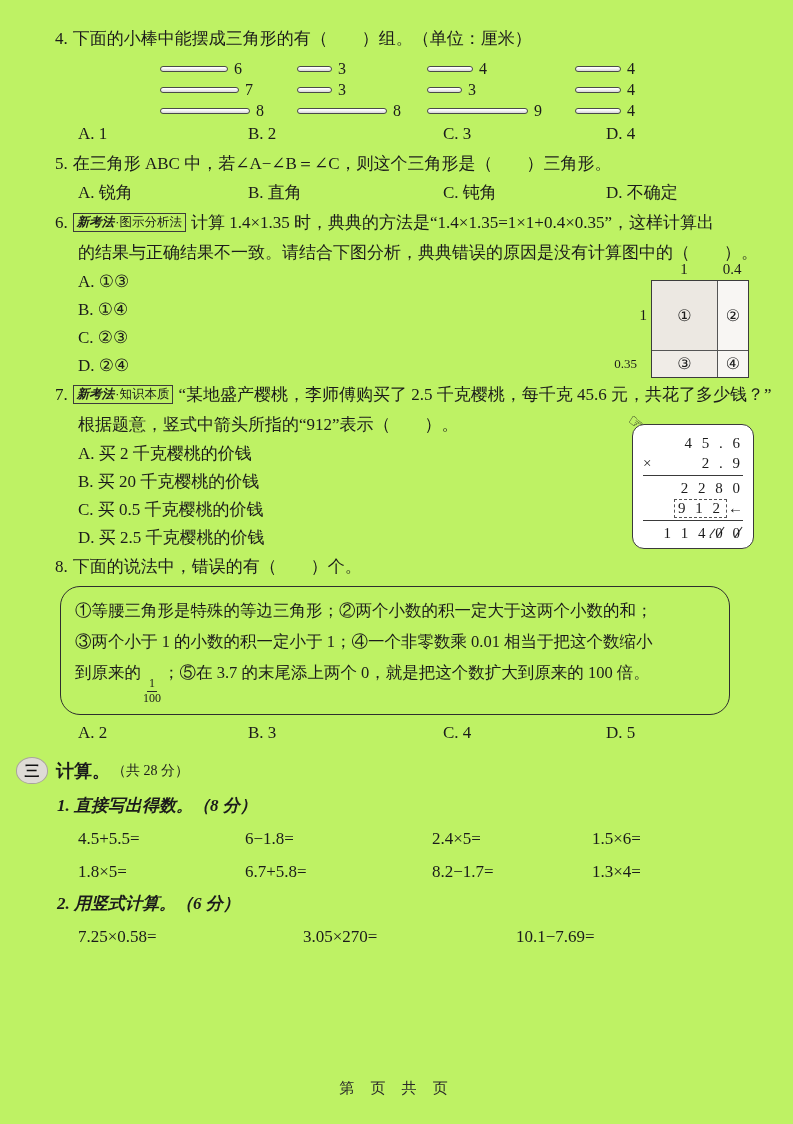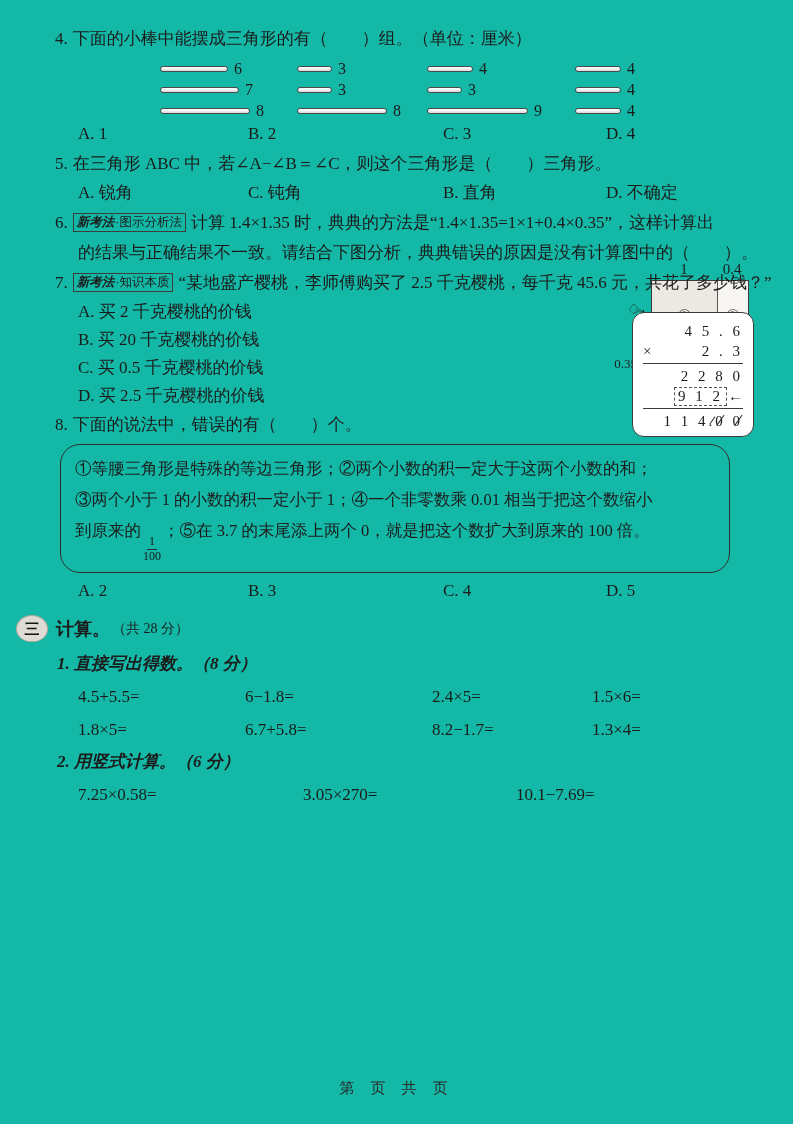--- a/index.html
+++ b/index.html
@@ -1,16 +1,16 @@
 <!DOCTYPE html>
 <html><head>
 <meta charset="utf-8">
 <style>
   html,body{margin:0;padding:0;background:#ffffff;}
-  .page{position:relative;width:793px;height:1124px;background:#14b8a6;overflow:hidden;
+  .page{position:relative;width:793px;height:1124px;background:#bef264;overflow:hidden;
         font-family:"Liberation Serif","DejaVu Serif",serif;color:#1b1b1b;font-size:17px;}
   .qline{padding-left:55px;line-height:30px;white-space:nowrap;}
   .qcont{padding-left:78px;line-height:30px;white-space:nowrap;}
   .qnum{margin-right:5px;}
   .first{margin-top:24px;}
   
   .badge{display:inline-block;border:1.2px solid #3c3c3c;padding:0 3px;font-size:12.5px;line-height:17px;
          vertical-align:2px;margin-right:5px;font-family:"Liberation Sans","DejaVu Sans",sans-serif;}
   .badge b{font-style:italic;margin-right:1px;}
   
@@ -141,30 +141,36 @@
     <span>B. 2</span>
     <span>C. 3</span>
     <span>D. 4</span>
   </div>
 
   <div class="qline">
     <span class="qnum">5.</span><span>在三角形 ABC 中，若∠A−∠B＝∠C，则这个三角形是（　　）三角形。</span>
   </div>
   <div class="opts4">
     <span>A. 锐角</span>
+    <span>B. 直角</span>
     <span>C. 钝角</span>
-    <span>B. 直角</span>
     <span>D. 不确定</span>
   </div>
 
   <div class="q6wrap">
     <div class="qline">
       <span class="qnum">6.</span><span class="badge"><b>新考法</b><span>·图示分析法</span></span><span>计算 1.4×1.35 时，典典的方法是“1.4×1.35=1×1+0.4×0.35”，这样计算出</span>
     </div>
     <div class="qcont">的结果与正确结果不一致。请结合下图分析，典典错误的原因是没有计算图中的（　　）。</div>
+    <div class="vopts">
+      <div>A. ①③</div>
+      <div>B. ①④</div>
+      <div>C. ②③</div>
+      <div>D. ②④</div>
+    </div>
     <div class="md">
       <div class="md-top">
         <span>1</span>
         <span>0.4</span>
       </div>
       <div class="md-mid">
         <div class="md-left">
           <span>1</span>
           <span>0.35</span>
         </div>
@@ -175,32 +181,33 @@
           <div class="c4">④</div>
         </div>
       </div>
     </div>
   </div>
 
   <div class="q7wrap">
     <div class="qline">
       <span class="qnum">7.</span><span class="badge"><b>新考法</b><span>·知识本质</span></span><span>“某地盛产樱桃，李师傅购买了 2.5 千克樱桃，每千克 45.6 元，共花了多少钱？”</span>
     </div>
+    <div class="qcont">根据题意，竖式中箭头所指的“912”表示（　　）。</div>
     <div class="vopts">
       <div>A. 买 2 千克樱桃的价钱</div>
       <div>B. 买 20 千克樱桃的价钱</div>
       <div>C. 买 0.5 千克樱桃的价钱</div>
       <div>D. 买 2.5 千克樱桃的价钱</div>
     </div>
     <div class="vcalc">
       <span class="hand">☞</span>
       <div class="vr">4 5 . 6</div>
       <div class="vr r2">
         <span>×</span>
-        <span>2 . 3</span>
+        <span>2 . 9</span>
       </div>
       <div class="vr">2 2 8 0</div>
       <div class="r4">
         <span class="dashedbox">9 1 2</span>
         <span class="varrow">←</span>
       </div>
       <div class="vr r5">
         <span>1 1 4</span><span class="sx">.</span><span class="sx">0</span> <span class="sx">0</span>
       </div>
     </div>

